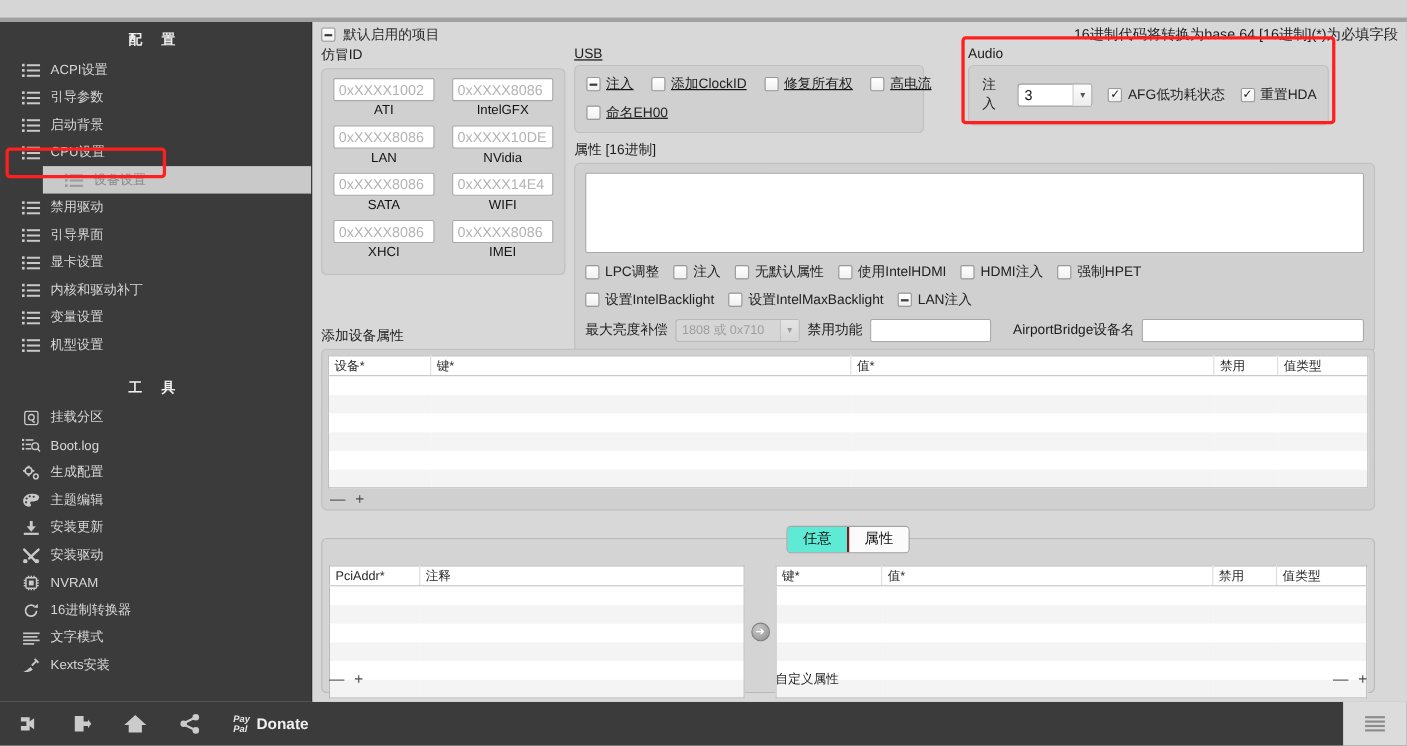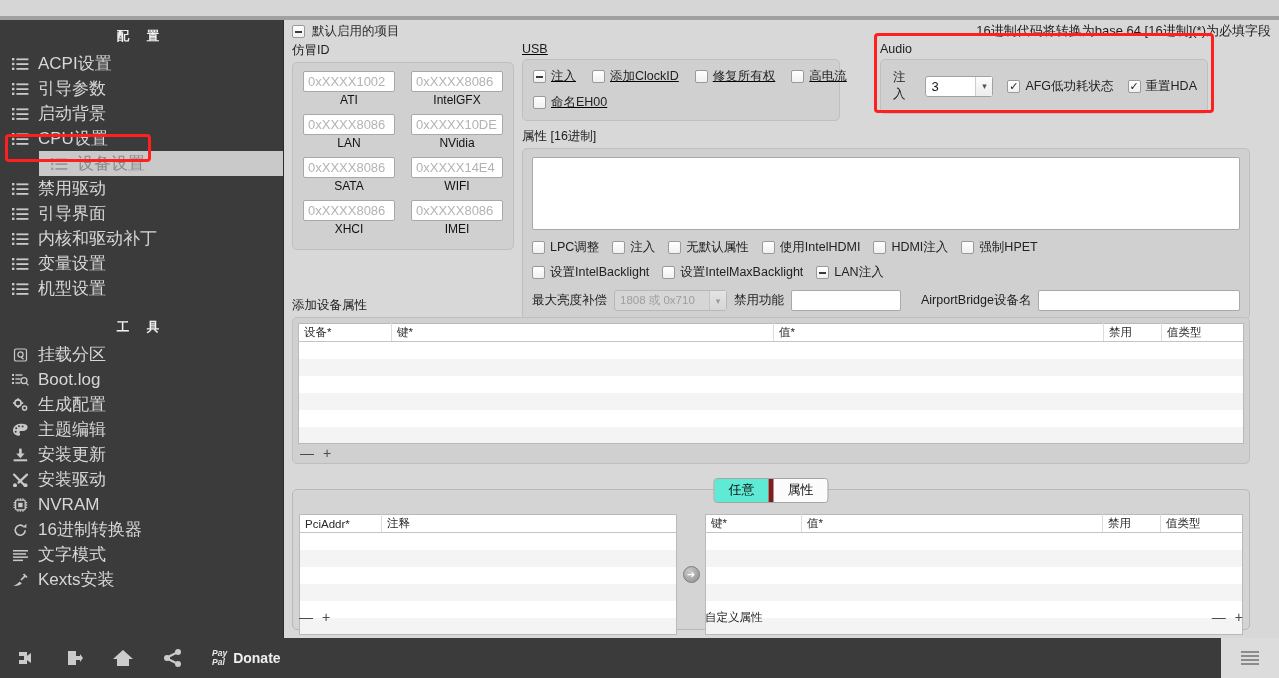--- a/index.html
+++ b/index.html
@@ -32,22 +32,22 @@
     position: absolute; left: 0; top: 20px; width: 284px; height: 618px;
     background: #3b3b3b; border-right: 1px solid #2c2c2c;
     overflow: hidden;
   }
   .side-head {
     text-align: center; color: #f0f0f0; font-size: 12.5px; font-weight: bold;
     letter-spacing: 7px; padding: 8px 0 6px 0;
   }
   .side-list { display: block; }
   .side-item {
-    display: flex; align-items: center; height: 25px; padding-left: 12px;
-    color: #d7d7d7; font-size: 17px; cursor: default;
+    display: flex; align-items: center; height: 25px; padding-left: 20px;
+    color: #d7d7d7; font-size: 12px; cursor: default;
   }
   .side-item .ico {
     width: 17px; height: 14px; margin-right: 9px; flex: none;
     display: flex; align-items: center; justify-content: center;
     color: #c9c9c9;
   }
   .side-item.selected { background: #c9c9c9; color: #8a8a8a; margin-left: 39px; }
   .side-item.selected .ico { color: #9a9a9a; }
   .side-label { white-space: nowrap; }
 
@@ -171,21 +171,21 @@
 
   
   .tabpanel { position: absolute; left: 8px; top: 458px; width: 958px; height: 152px; }
   .tabs {
     position: absolute; left: 50%; transform: translateX(-50%); top: 0;
     display: flex; border: 1px solid #a5a5a5; border-radius: 4px; overflow: hidden;
     background: #cfcfcf; z-index: 3;
   }
   .tab { font-size: 13px; padding: 2px 14px 3px 14px; color: #101010; background: #5eead4; }
   .tab.active { background: #fbfbfb; }
-  .tab + .tab { border-left: 5px solid #7f1d1d; text-align: right; }
+  .tab + .tab { border-left: 2px solid #7f1d1d; text-align: right; }
   .tabbody {
     position: absolute; left: 0; top: 11px; width: 958px; height: 141px;
     border: 1px solid #b9b9b9; border-radius: 5px; background: #d4d4d4;
   }
   .tb-inner { position: absolute; left: 6px; top: 24px; right: 6px; display: flex; gap: 0; }
   .tb-left { width: 378px; }
   .tb-arrow { width: 28px; display: flex; align-items: center; justify-content: center; }
   .arrowcirc {
     width: 17px; height: 17px; border-radius: 50%;
     background: radial-gradient(circle at 35% 30%, #c8c8c8, #8f8f8f);
@@ -312,20 +312,35 @@
                 <rect x="0" y="1" width="2.4" height="2.4"></rect>
                 <rect x="0" y="5.8" width="2.4" height="2.4"></rect>
                 <rect x="0" y="10.6" width="2.4" height="2.4"></rect>
       <rect x="4.4" y="1.4" width="12" height="1.8"></rect>
                 <rect x="4.4" y="6.2" width="12" height="1.8"></rect>
                 <rect x="4.4" y="11" width="12" height="1.8"></rect>
               </g>
             </svg>
           </span>
           <span class="side-label">引导界面</span>
+        </div>
+        <div class="side-item">
+          <span class="ico">
+            <svg width="17" height="14" viewBox="0 0 17 14">
+              <g fill="currentColor">
+                <rect x="0" y="1" width="2.4" height="2.4"></rect>
+                <rect x="0" y="5.8" width="2.4" height="2.4"></rect>
+                <rect x="0" y="10.6" width="2.4" height="2.4"></rect>
+      <rect x="4.4" y="1.4" width="12" height="1.8"></rect>
+                <rect x="4.4" y="6.2" width="12" height="1.8"></rect>
+                <rect x="4.4" y="11" width="12" height="1.8"></rect>
+              </g>
+            </svg>
+          </span>
+          <span class="side-label">显卡设置</span>
         </div>
         <div class="side-item">
           <span class="ico">
             <svg width="17" height="14" viewBox="0 0 17 14">
               <g fill="currentColor">
                 <rect x="0" y="1" width="2.4" height="2.4"></rect>
                 <rect x="0" y="5.8" width="2.4" height="2.4"></rect>
                 <rect x="0" y="10.6" width="2.4" height="2.4"></rect>
       <rect x="4.4" y="1.4" width="12" height="1.8"></rect>
                 <rect x="4.4" y="6.2" width="12" height="1.8"></rect>

